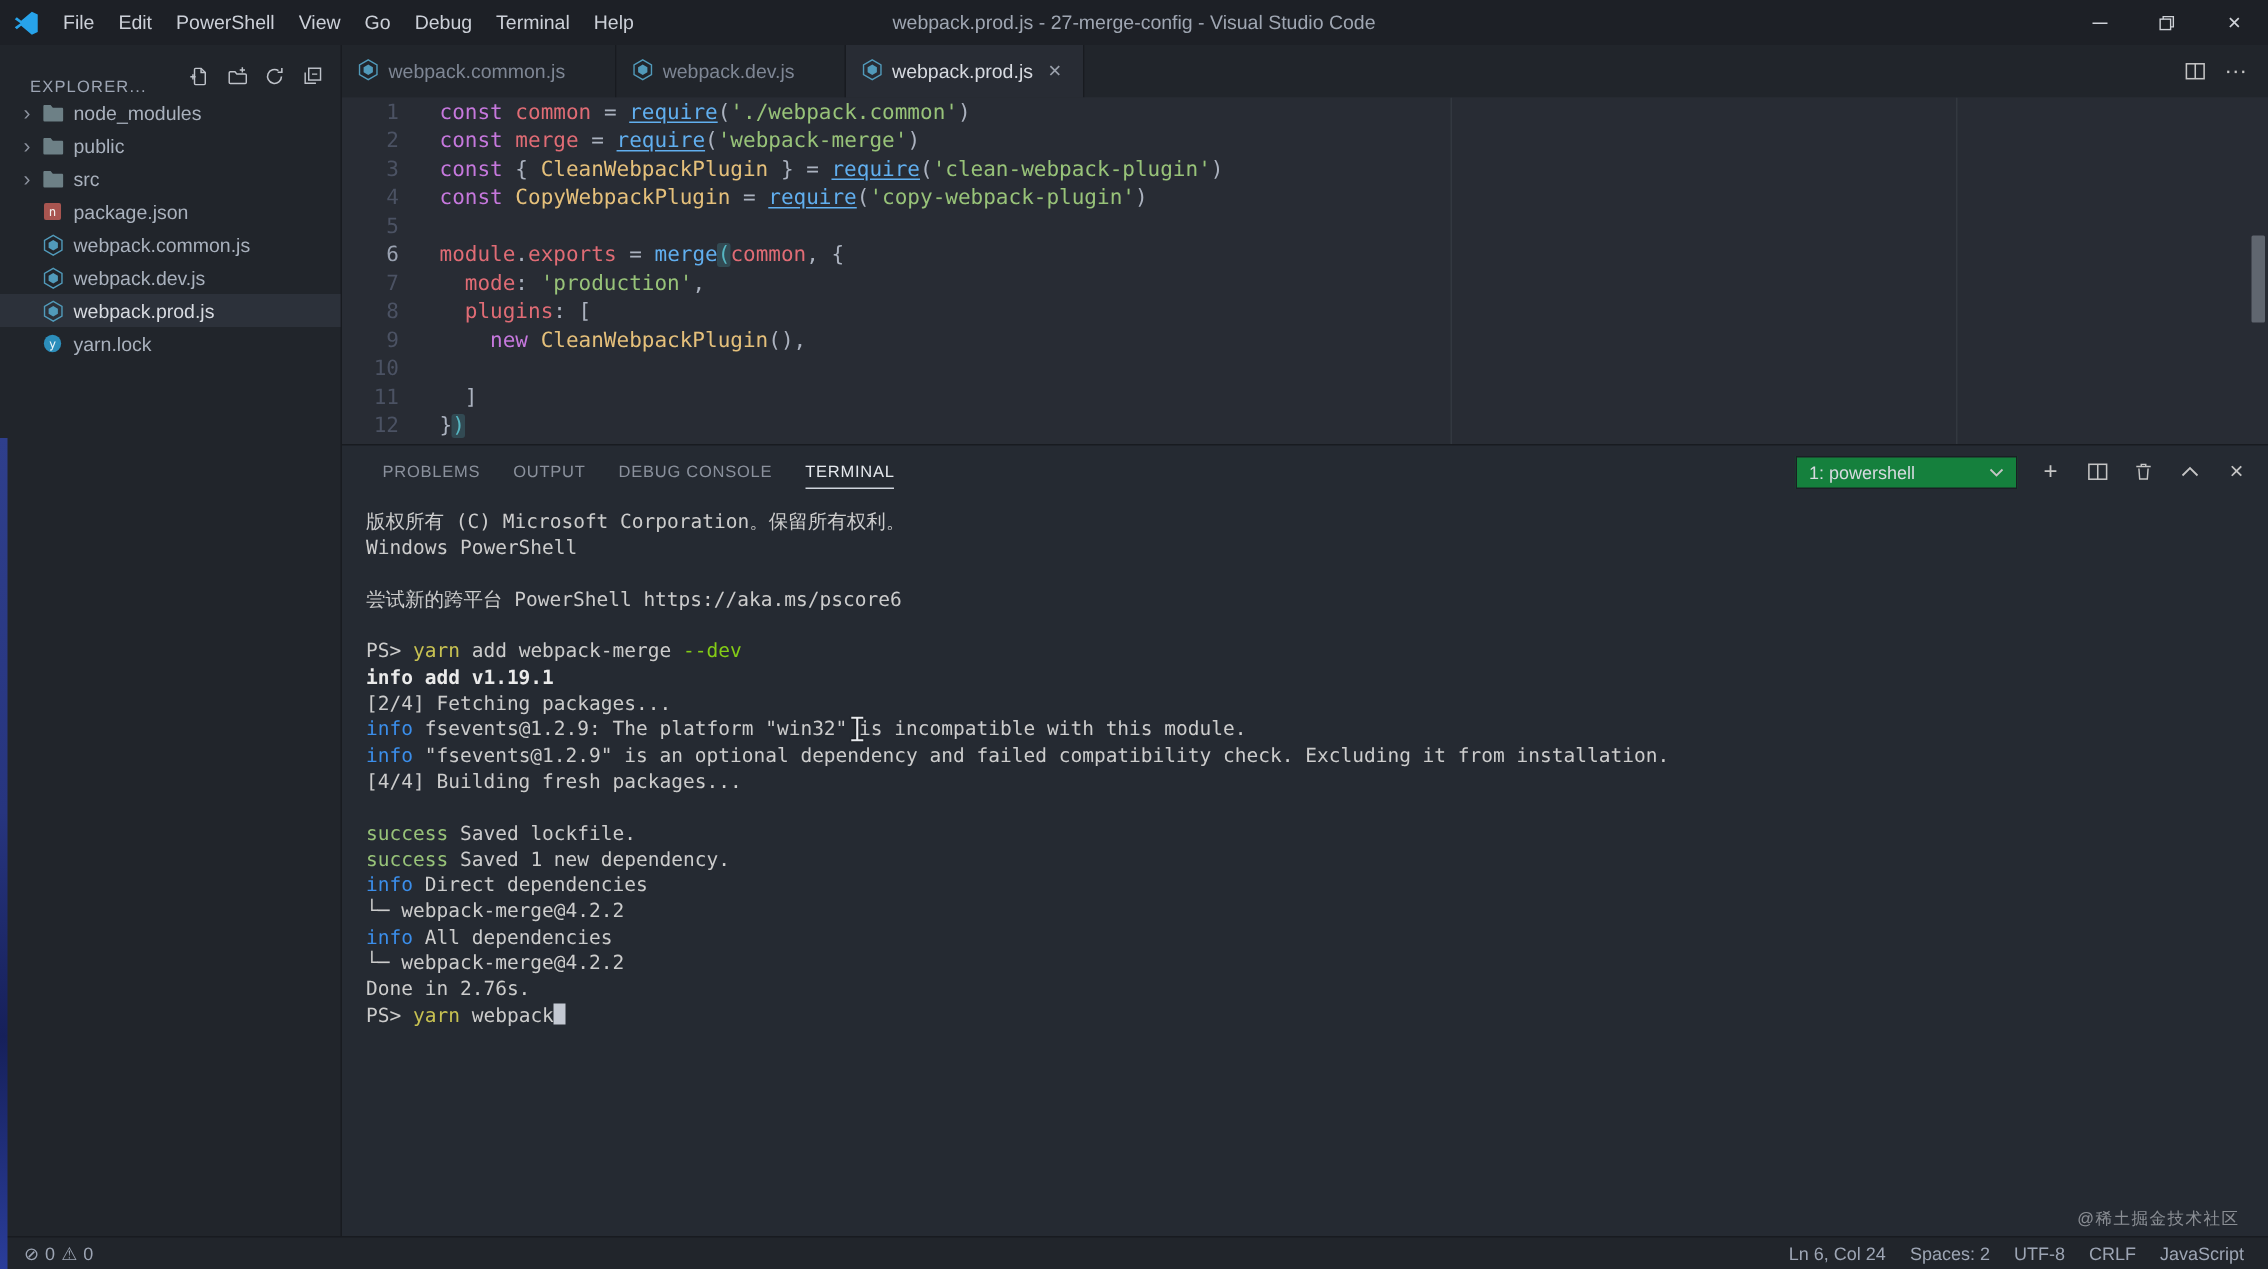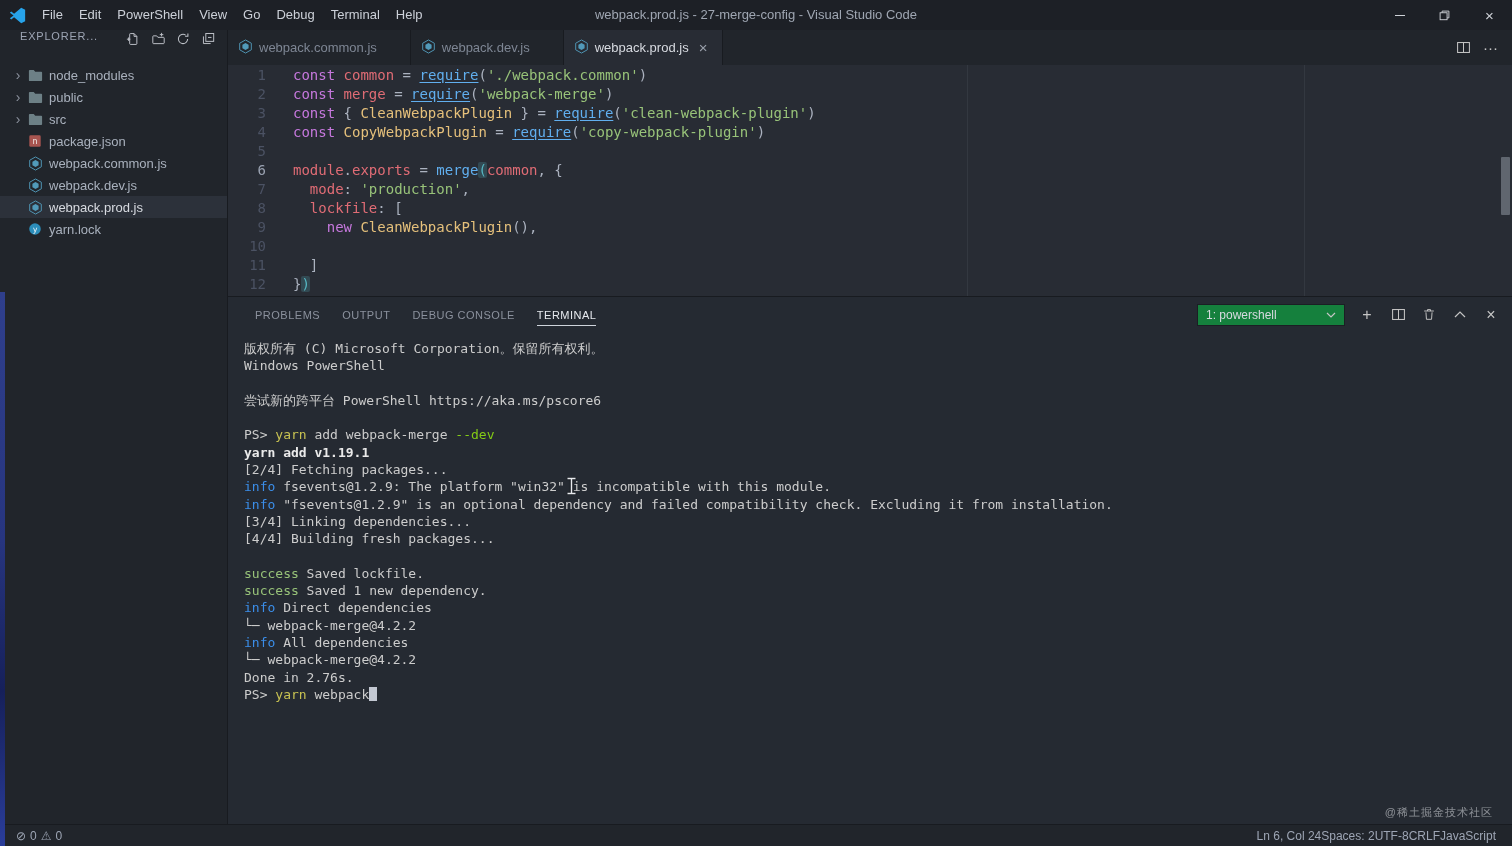--- a/index.html
+++ b/index.html
@@ -15,21 +15,21 @@
   .win-title{position:absolute;left:0;right:0;text-align:center;font-size:13px;color:#9fa6b2;line-height:30px;pointer-events:none}
   .win-controls{margin-left:auto;display:flex;z-index:2}
   .win-btn{width:45px;height:30px;display:flex;align-items:center;justify-content:center;color:#cfd2d8;font-size:15px;cursor:default}
   .min-glyph{display:inline-block;width:10px;height:1px;background:#cfd2d8}
 
   
   .main{position:absolute;top:30px;left:0;right:0;bottom:22px;display:flex}
 
   
   .sidebar{width:228px;flex:none;background:#21252b;border-right:1px solid #181b20;position:relative}
-  .exp-header{height:34px;display:flex;align-items:flex-start;padding:0 8px 0 20px}
+  .exp-header{height:34px;display:flex;align-items:flex-end;padding:0 8px 0 20px}
   .exp-title{font-size:11px;letter-spacing:.8px;color:#9da5b4}
   .exp-actions{margin-left:auto;display:flex;gap:3px}
   .exp-action{width:22px;height:22px;display:flex;align-items:center;justify-content:center}
   .tree-row{height:22px;display:flex;align-items:center;font-size:13px;color:#a9b1bd;padding-left:10px;cursor:pointer;white-space:nowrap}
   .tree-row.selected{background:#2c313a;color:#d7dae0}
   .chev{width:16px;font-size:14px;color:#8b919d;display:flex;justify-content:center;flex:none}
   .tree-icon{width:16px;height:16px;margin:0 6px 0 1px;display:flex;align-items:center;justify-content:center;flex:none}
 
   
   .editor-col{flex:1;display:flex;flex-direction:column;min-width:0}
@@ -76,21 +76,21 @@
   .t-i{color:#3b8eea}
   .t-g{color:#98c379}
   .t-y{color:#c8c252}
   .t-gr{color:#84cc16}
   .cursor{display:inline-block;width:8px;height:14px;background:#c3c8d2;vertical-align:-2px}
 
   
   .statusbar{position:absolute;left:0;right:0;bottom:0;height:22px;background:#21252b;border-top:1px solid #181b20;display:flex;align-items:center;font-size:12px;color:#9da5b4;padding:0 16px;z-index:25}
   .sb-left{display:flex;align-items:center;gap:4px}
   .sb-ic{font-size:12px}
-  .sb-right{margin-left:auto;display:flex;}
+  .sb-right{margin-left:auto;display:flex;gap:16px}
   .sb-item{cursor:pointer;white-space:nowrap}
 
   .watermark{position:absolute;right:19px;bottom:26px;font-size:11px;color:rgba(240,242,246,.5);z-index:26;letter-spacing:1px}
   .desktop-edge{position:absolute;left:0;top:292px;width:5px;bottom:0;z-index:40;background:linear-gradient(180deg,#2f3f8c,#27357f 45%,#16205a 72%,#2a3d9a)}
   .mouse{position:absolute;left:566px;top:477px;z-index:50;pointer-events:none}
 </style>
 </head>
 <body>
 
 <div class="window">
@@ -285,21 +285,21 @@
         <div class="ruler" style="left:739px"></div>
         <div class="ruler" style="left:1076px"></div>
         <div class="code" id="code">
             <div class="code-line"><span class="gutter">1</span><span class="code-text"><span class="tk-k">const </span><span class="tk-v">common</span><span class="tk-p"> = </span><span class="tk-r">require</span><span class="tk-p">(</span><span class="tk-s">'./webpack.common'</span><span class="tk-p">)</span></span></div>
             <div class="code-line"><span class="gutter">2</span><span class="code-text"><span class="tk-k">const </span><span class="tk-v">merge</span><span class="tk-p"> = </span><span class="tk-r">require</span><span class="tk-p">(</span><span class="tk-s">'webpack-merge'</span><span class="tk-p">)</span></span></div>
             <div class="code-line"><span class="gutter">3</span><span class="code-text"><span class="tk-k">const </span><span class="tk-p">{ </span><span class="tk-c">CleanWebpackPlugin</span><span class="tk-p"> } = </span><span class="tk-r">require</span><span class="tk-p">(</span><span class="tk-s">'clean-webpack-plugin'</span><span class="tk-p">)</span></span></div>
             <div class="code-line"><span class="gutter">4</span><span class="code-text"><span class="tk-k">const </span><span class="tk-c">CopyWebpackPlugin</span><span class="tk-p"> = </span><span class="tk-r">require</span><span class="tk-p">(</span><span class="tk-s">'copy-webpack-plugin'</span><span class="tk-p">)</span></span></div>
             <div class="code-line"><span class="gutter">5</span><span class="code-text"></span></div>
             <div class="code-line"><span class="gutter cur">6</span><span class="code-text"><span class="tk-v">module</span><span class="tk-p">.</span><span class="tk-v">exports</span><span class="tk-p"> = </span><span class="tk-f">merge</span><span class="tk-bm">(</span><span class="tk-v">common</span><span class="tk-p">, {</span></span></div>
             <div class="code-line"><span class="gutter">7</span><span class="code-text"><span class="tk-p">  </span><span class="tk-v">mode</span><span class="tk-p">: </span><span class="tk-s">'production'</span><span class="tk-p">,</span></span></div>
-            <div class="code-line"><span class="gutter">8</span><span class="code-text"><span class="tk-p">  </span><span class="tk-v">lockfile</span><span class="tk-p">: [</span></span></div>
+            <div class="code-line"><span class="gutter">8</span><span class="code-text"><span class="tk-p">  </span><span class="tk-v">plugins</span><span class="tk-p">: [</span></span></div>
             <div class="code-line"><span class="gutter">9</span><span class="code-text"><span class="tk-p">    </span><span class="tk-k">new </span><span class="tk-c">CleanWebpackPlugin</span><span class="tk-p">(),</span></span></div>
             <div class="code-line"><span class="gutter">10</span></div>
             <div class="code-line"><span class="gutter">11</span><span class="code-text"><span class="tk-p">  ]</span></span></div>
             <div class="code-line"><span class="gutter">12</span><span class="code-text"><span class="tk-p">}</span><span class="tk-bm">)</span></span></div>
           </div>
         <div class="scroll-thumb"></div>
       </div>
 
       <div class="panel">
         <div class="panel-header">
@@ -337,25 +337,24 @@
             <span class="panel-icon">×</span>
           </div>
         </div>
         <div class="term" id="term">
             <div class="term-line"><span class="t-d">版权所有 (C) Microsoft Corporation。保留所有权利。</span></div>
             <div class="term-line"><span class="t-d">Windows PowerShell</span></div>
             <div class="term-line"></div>
             <div class="term-line"><span class="t-d">尝试新的跨平台 PowerShell https://aka.ms/pscore6</span></div>
             <div class="term-line"></div>
             <div class="term-line"><span class="t-d">PS&gt; </span><span class="t-y">yarn</span><span class="t-d"> add webpack-merge </span><span class="t-gr">--dev</span></div>
-            <div class="term-line"><span class="t-b">yarn add v1.19.1</span></div>
+            <div class="term-line"><span class="t-b">info add v1.19.1</span></div>
             <div class="term-line"><span class="t-d">[2/4] Fetching packages...</span></div>
             <div class="term-line"><span class="t-i">info</span><span class="t-d"> fsevents@1.2.9: The platform "win32" is incompatible with this module.</span></div>
             <div class="term-line"><span class="t-i">info</span><span class="t-d"> "fsevents@1.2.9" is an optional dependency and failed compatibility check. Excluding it from installation.</span></div>
-            <div class="term-line"><span class="t-d">[3/4] Linking dependencies...</span></div>
             <div class="term-line"><span class="t-d">[4/4] Building fresh packages...</span></div>
             <div class="term-line"></div>
             <div class="term-line"><span class="t-g">success</span><span class="t-d"> Saved lockfile.</span></div>
             <div class="term-line"><span class="t-g">success</span><span class="t-d"> Saved 1 new dependency.</span></div>
             <div class="term-line"><span class="t-i">info</span><span class="t-d"> Direct dependencies</span></div>
             <div class="term-line"><span class="t-d">└─ webpack-merge@4.2.2</span></div>
             <div class="term-line"><span class="t-i">info</span><span class="t-d"> All dependencies</span></div>
             <div class="term-line"><span class="t-d">└─ webpack-merge@4.2.2</span></div>
             <div class="term-line"><span class="t-d">Done in 2.76s.</span></div>
             <div class="term-line"><span class="t-d">PS&gt; </span><span class="t-y">yarn</span><span class="t-d"> webpack</span><span class="cursor"></span></div>

